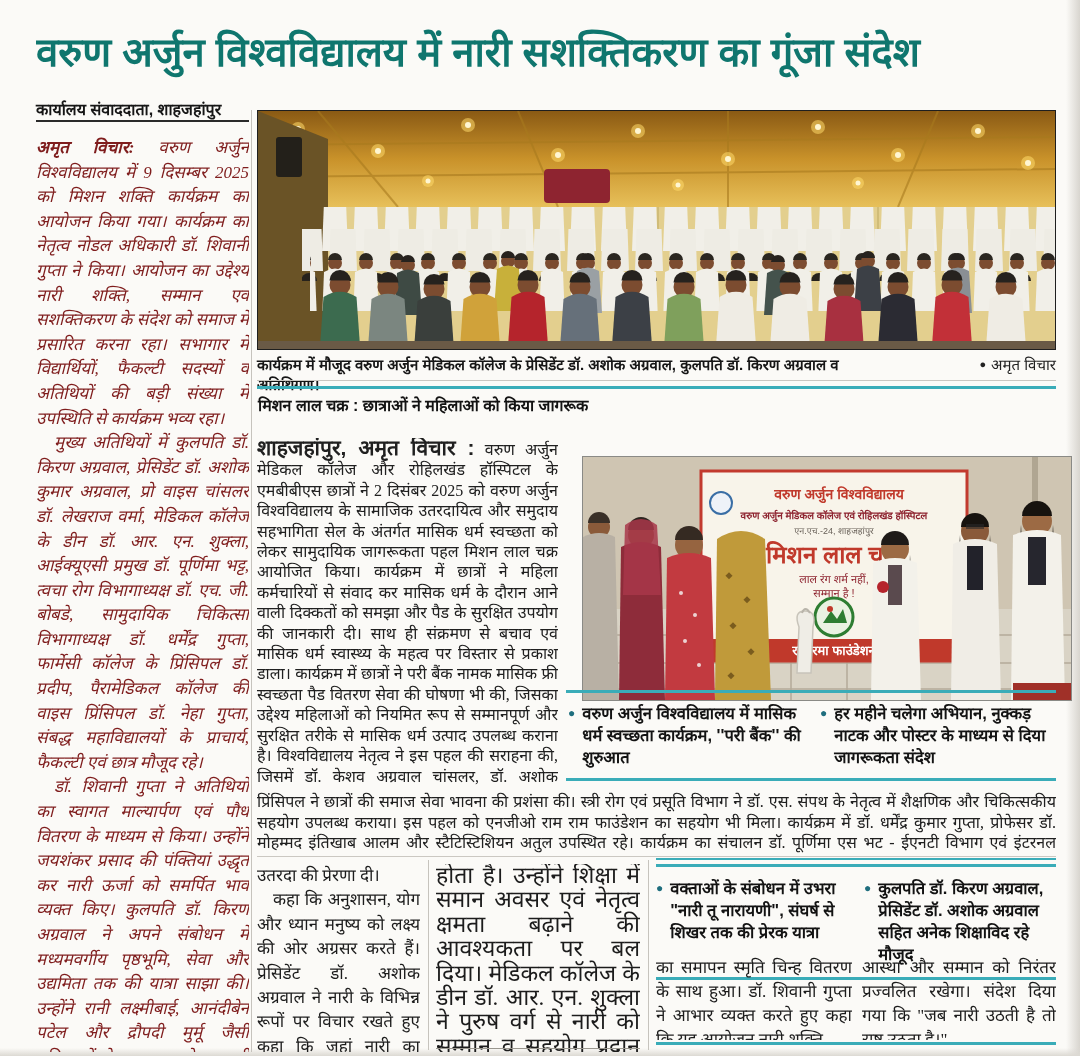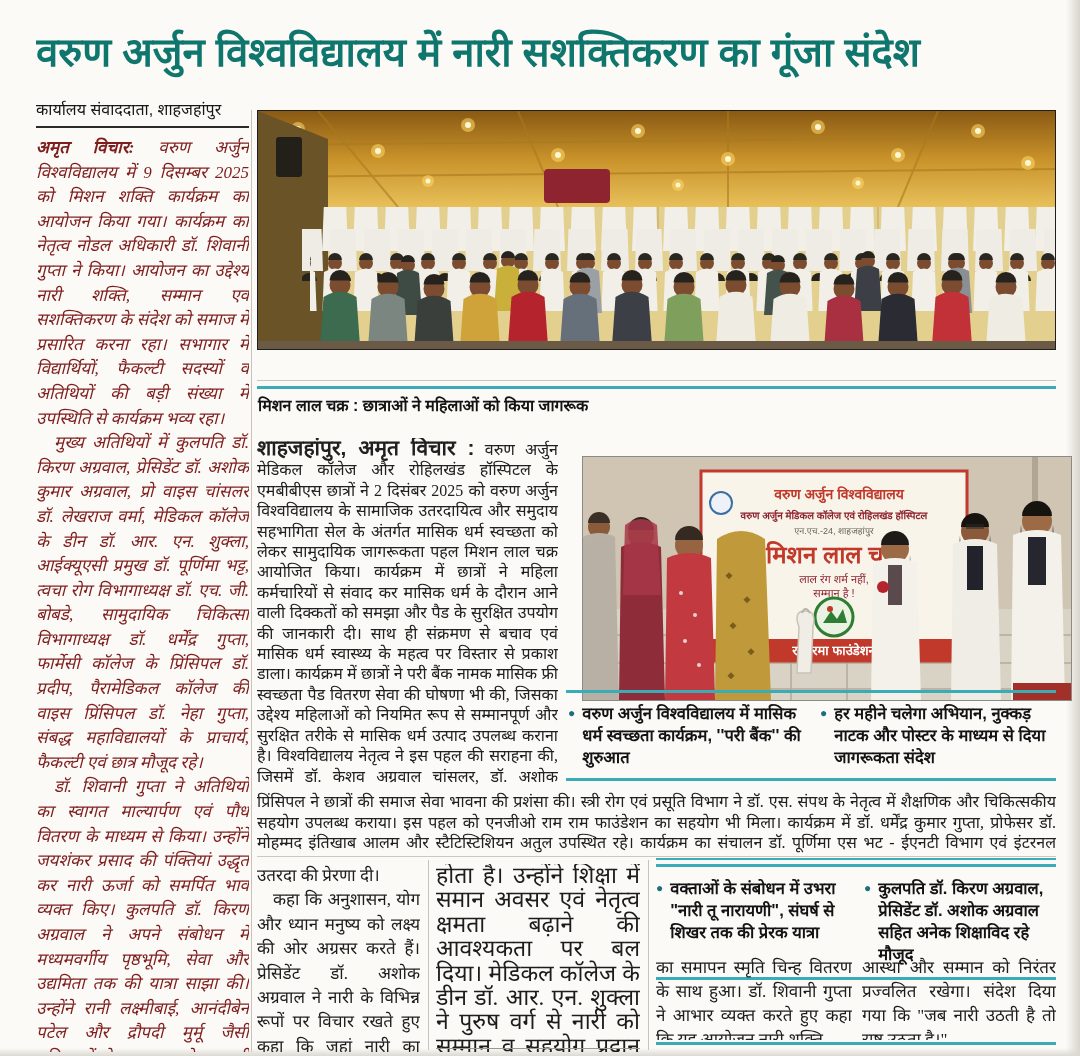--- a/index.html
+++ b/index.html
@@ -5,21 +5,21 @@
   html,body{margin:0;padding:0;background:#e9e6e0;}
   .page{position:relative;width:1080px;height:1056px;background:#fbfaf7;overflow:hidden;
         font-family:"Liberation Serif", serif;color:#1c1c1c;}
   .edge-r{position:absolute;right:0;top:0;width:14px;height:1056px;background:linear-gradient(to left,#d8d5cf,rgba(216,213,207,0));}
   .edge-b{position:absolute;left:0;bottom:0;width:1080px;height:8px;background:linear-gradient(to top,#dcd9d3,rgba(220,217,211,0));}
 
   .headline{position:absolute;left:36px;top:20px;width:1016px;margin:0;
             font-family:"Liberation Sans", sans-serif;font-weight:700;font-size:40px;line-height:64px;
             color:#0f766e;white-space:nowrap;overflow:hidden;}
   .byline{position:absolute;left:36px;top:98px;width:213px;font-family:"Liberation Sans", sans-serif;
-          font-weight:400;font-size:16px;color:#161616;padding-bottom:6px;border-bottom:2px solid #2a2a2a;}
+          font-weight:700;font-size:16px;color:#161616;border-bottom:2px solid #2a2a2a;}
 
   .vrule{position:absolute;left:251px;top:110px;width:1px;height:942px;background:#c6c3bd;}
 
   .col-left{position:absolute;left:36px;top:136px;width:213px;height:916px;overflow:hidden;
             font-size:17px;line-height:24.6px;text-align:justify;color:#7f1d1d;font-style:italic;}
   .col-left p{margin:0;}
   .col-left p.ind{text-indent:18px;}
 
   .photo1{position:absolute;left:257px;top:110px;width:799px;height:240px;border:1px solid #1f1f1f;
           box-sizing:border-box;background:#caa25a;overflow:hidden;}
@@ -194,20 +194,24 @@
         <use href="#pp" transform="translate(532,200) scale(1.5)" fill="#efece4"></use>
         <use href="#pp" transform="translate(586,202) scale(1.5)" fill="#a83040"></use>
         <use href="#pp" transform="translate(640,200) scale(1.5)" fill="#2b2b33"></use>
         <use href="#pp" transform="translate(694,198) scale(1.5)" fill="#c23038"></use>
         <use href="#pp" transform="translate(748,200) scale(1.5)" fill="#efece4"></use>
       </g>
       <rect x="0" y="230" width="797" height="8" fill="#6a5a46"></rect>
     </svg>
   </figure>
 
+  <div class="caption-row">
+    <div class="caption">कार्यक्रम में मौजूद वरुण अर्जुन मेडिकल कॉलेज के प्रेसिडेंट डॉ. अशोक अग्रवाल, कुलपति डॉ. किरण अग्रवाल व अतिथिगण।</div>
+    <div class="credit"><span class="dot">●</span><span>अमृत विचार</span></div>
+  </div>
 
   <div class="hair1"></div>
   <div class="teal1"></div>
 
   <h2 class="a2head">मिशन लाल चक्र : छात्राओं ने महिलाओं को किया जागरूक</h2>
 
   <div class="a2col">
     <b>शाहजहांपुर, अमृत विचार :</b>
     <span>वरुण अर्जुन मेडिकल कॉलेज और रोहिलखंड हॉस्पिटल के एमबीबीएस छात्रों ने 2 दिसंबर 2025 को वरुण अर्जुन विश्वविद्यालय के सामाजिक उतरदायित्व और समुदाय सहभागिता सेल के अंतर्गत मासिक धर्म स्वच्छता को लेकर सामुदायिक जागरूकता पहल मिशन लाल चक्र आयोजित किया। कार्यक्रम में छात्रों ने महिला कर्मचारियों से संवाद कर मासिक धर्म के दौरान आने वाली दिक्कतों को समझा और पैड के सुरक्षित उपयोग की जानकारी दी। साथ ही संक्रमण से बचाव एवं मासिक धर्म स्वास्थ्य के महत्व पर विस्तार से प्रकाश डाला। कार्यक्रम में छात्रों ने परी बैंक नामक मासिक फ्री स्वच्छता पैड वितरण सेवा की घोषणा भी की, जिसका उद्देश्य महिलाओं को नियमित रूप से सम्मानपूर्ण और सुरक्षित तरीके से मासिक धर्म उत्पाद उपलब्ध कराना है। विश्वविद्यालय नेतृत्व ने इस पहल की सराहना की, जिसमें डॉ. केशव अग्रवाल चांसलर, डॉ. अशोक अग्रवाल प्रो चांसलर, डॉ. लता अग्रवाल बरेली इंटरनेशनल विश्वविद्यालय की वाइस चांसलर, और डॉ. किरण अग्रवाल वरुण अर्जुन विश्वविद्यालय की वाइस चांसलर शामिल रहीं। वहीं डॉ. आरएन शुक्ला डीन एवं</span>
   </div>

